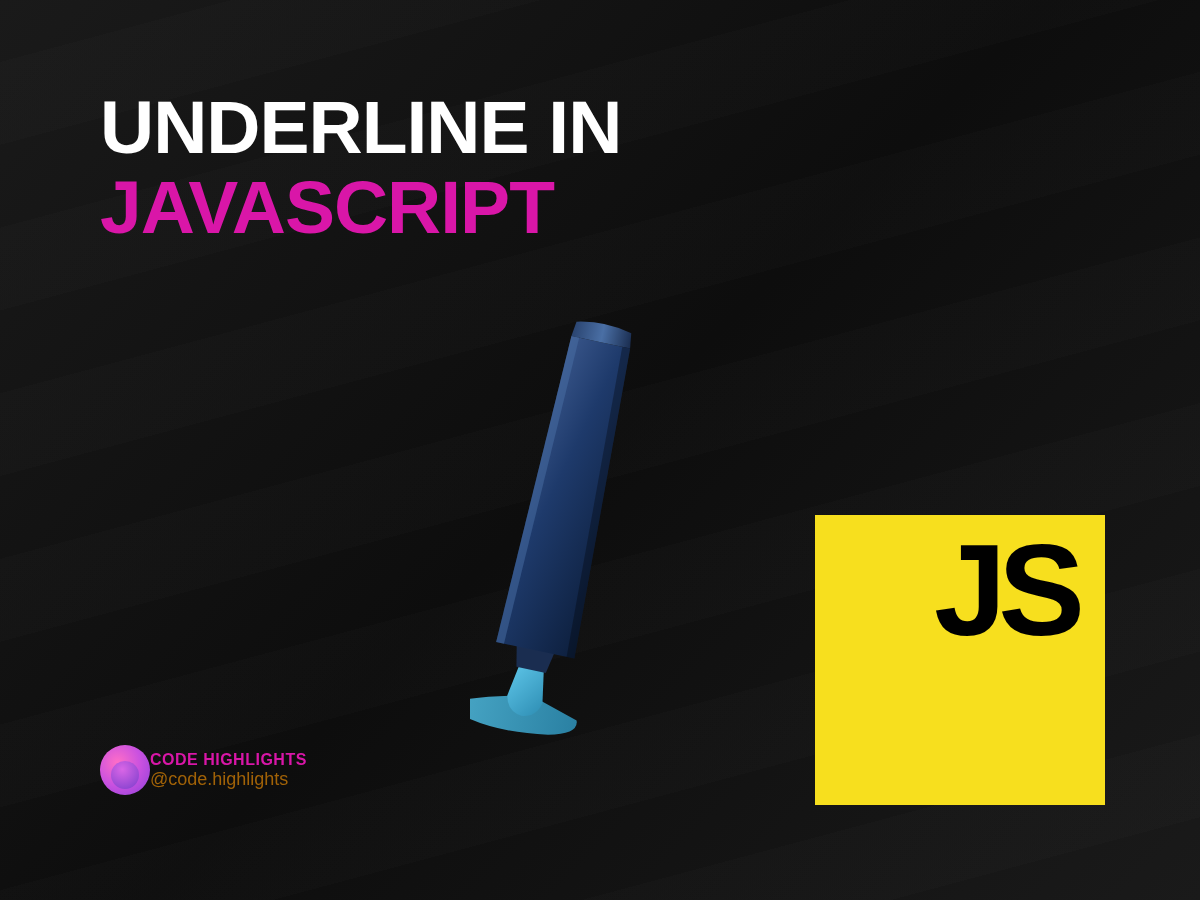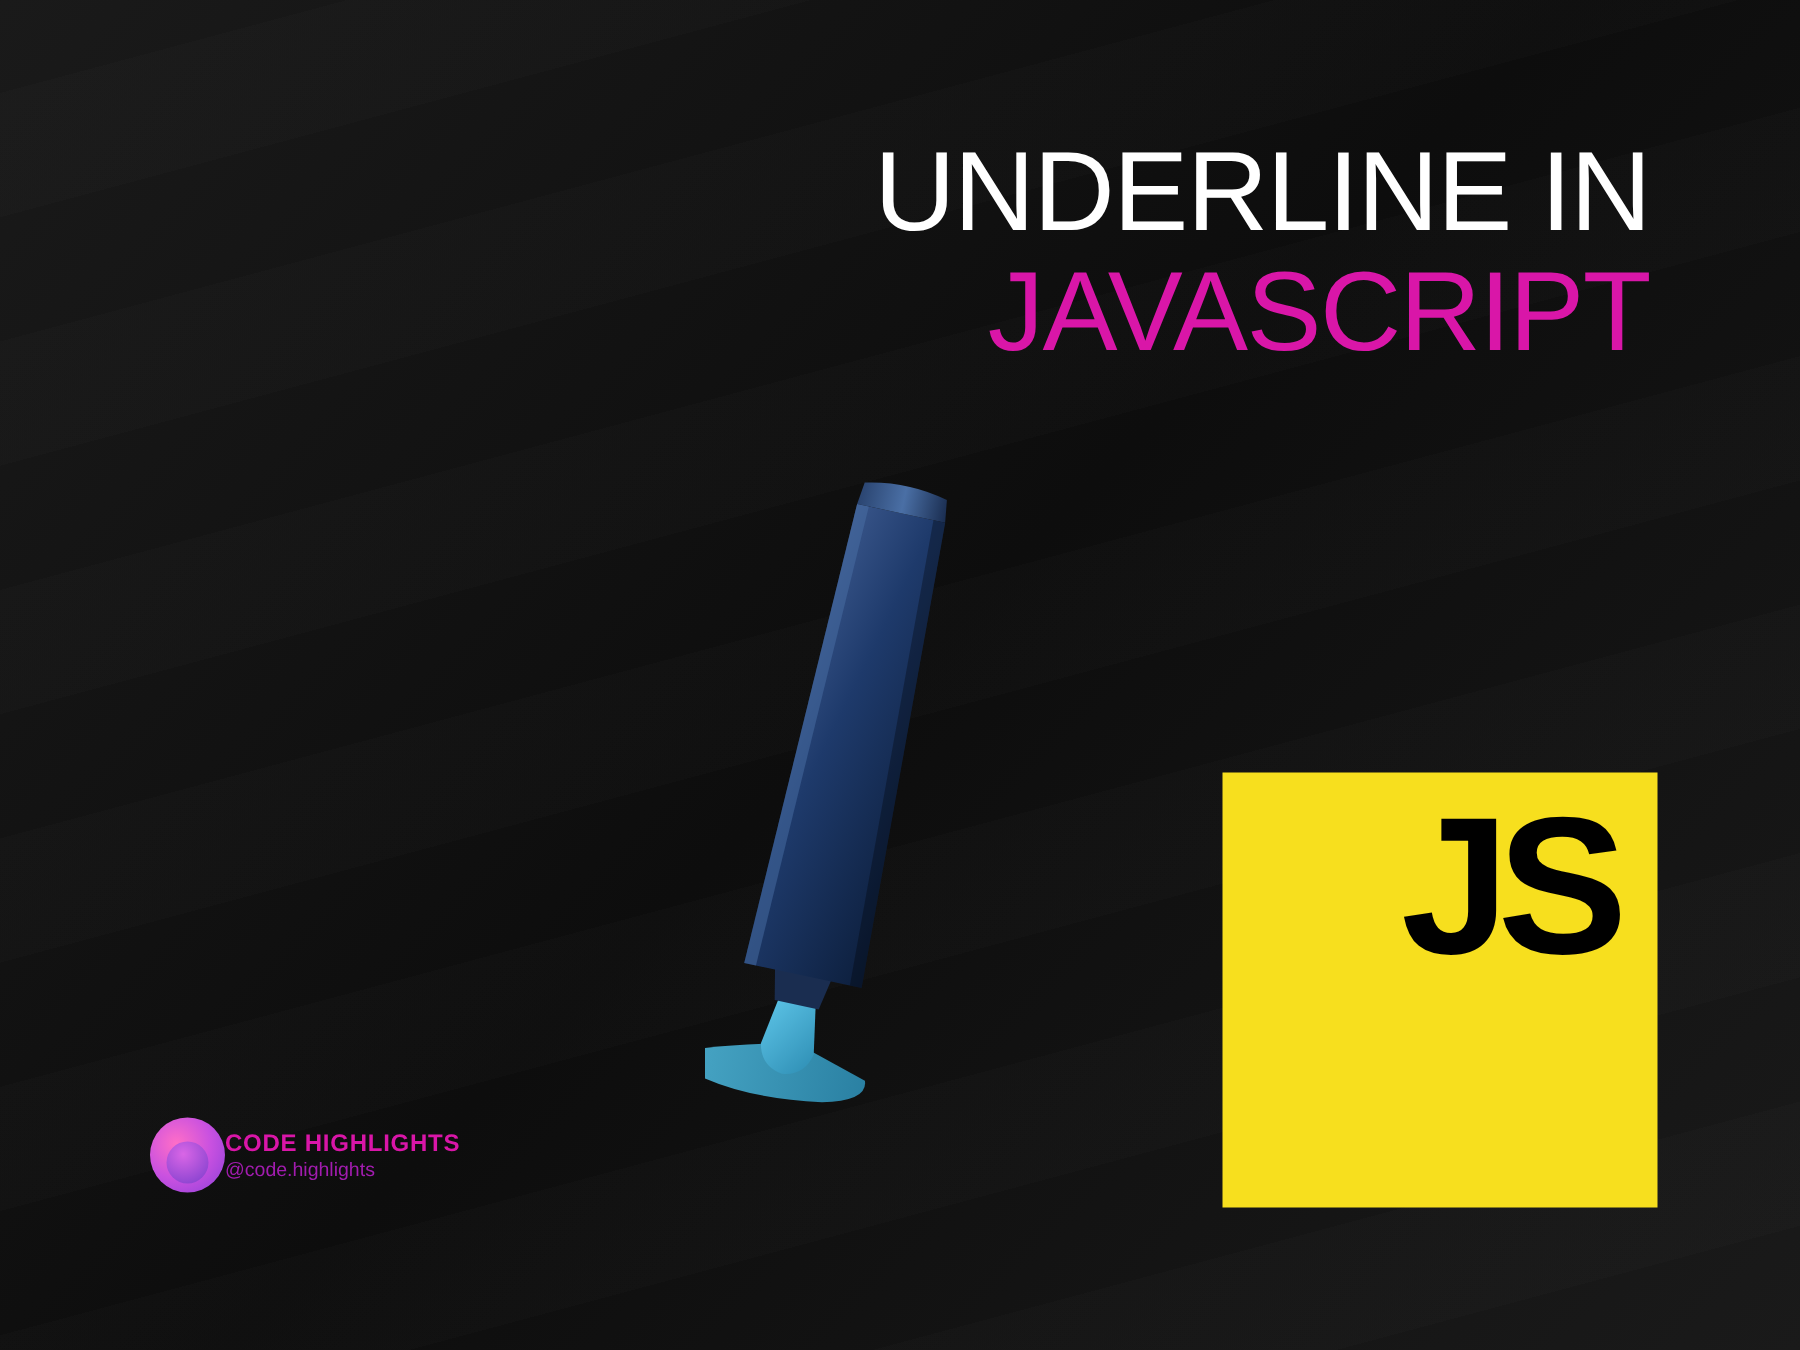--- a/index.html
+++ b/index.html
@@ -30,23 +30,22 @@
         rgba(255,255,255,0.01) 160px
       );
     }
     .container {
       position: relative;
       width: 100%;
       height: 100%;
       padding: 90px 100px;
     }
     .heading {
-      font-weight: 400;
+      font-weight: 700;
       letter-spacing: -1px;
-      text-align: right;
     }
     .line1 {
       color: #ffffff;
       font-size: 75px;
       line-height: 1;
       margin-bottom: 5px;
     }
     .line2 {
       color: #d916a8;
       font-size: 75px;
@@ -110,22 +109,22 @@
       display: flex;
       flex-direction: column;
     }
     .brand-name {
       color: #d916a8;
       font-weight: 800;
       font-size: 16px;
       letter-spacing: 0.5px;
     }
     .brand-handle {
-      color: #a21caf;
-      font-size: 13px;
+      color: #a16207;
+      font-size: 18px;
     }
   </style>
 </head>
 <body>
 
 <div class="container">
   <h1 class="heading">
     <div class="line1">UNDERLINE IN</div>
     <div class="line2">JAVASCRIPT</div>
   </h1>

